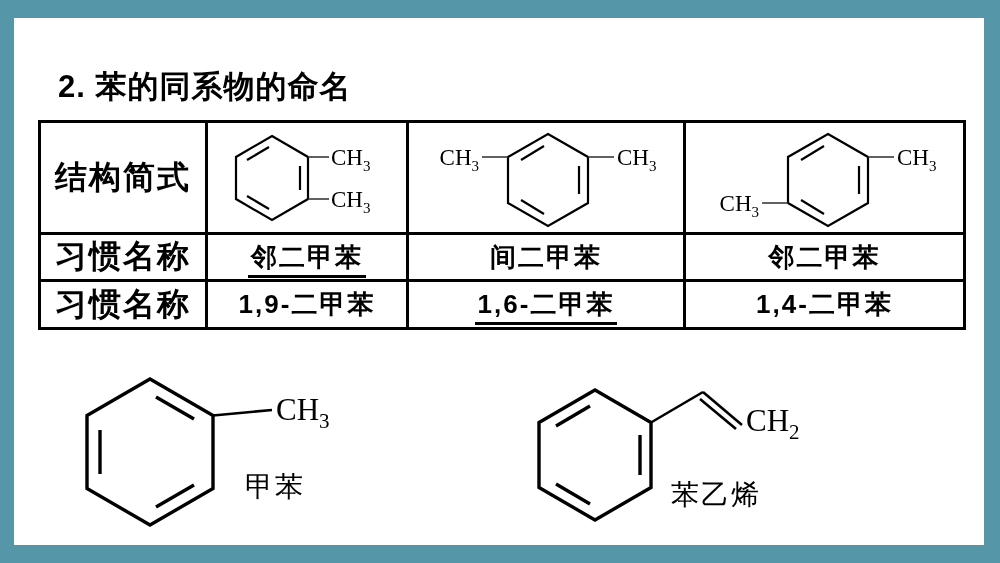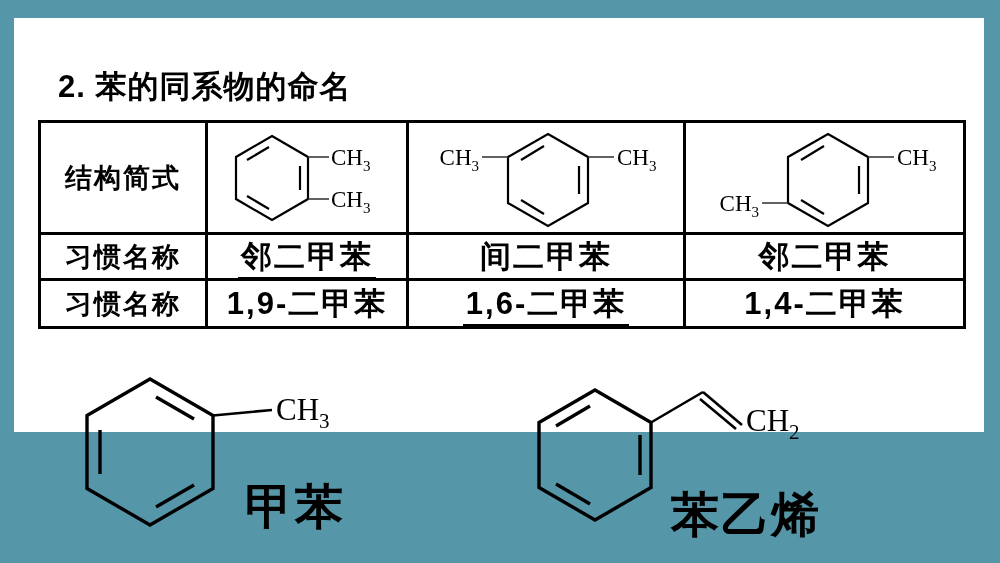--- a/index.html
+++ b/index.html
@@ -2,55 +2,54 @@
 <html><head>
 <meta charset="utf-8">
 <style>
   html,body { margin:0; padding:0; }
   .slide {
     position:relative; width:1000px; height:563px;
     background:#5596A8; overflow:hidden;
     font-family:"Liberation Sans", sans-serif; color:#000;
   }
   .content {
-    position:absolute; left:14px; top:18px; width:970px; height:414px;
+    position:absolute; left:14px; top:18px; width:970px; height:527px;
     background:#ffffff;
   }
   .title {
     position:absolute; left:44px; top:48px;
     font-size:31px; font-weight:bold; letter-spacing:1px;
     white-space:nowrap;
   }
   table.naming {
     position:absolute; left:24px; top:102px;
     border-collapse:collapse; table-layout:fixed;
   }
   table.naming td {
     border:3px solid #000; text-align:center; vertical-align:middle;
     padding:0; overflow:hidden;
   }
-  td.rowhead { font-size:27px; font-weight:bold; letter-spacing:2px; }
-  td.name    { font-size:31px; font-weight:bold; letter-spacing:2px; }
+  td.rowhead { font-size:32px; font-weight:bold; letter-spacing:2px; }
+  td.name    { font-size:26px; font-weight:bold; letter-spacing:2px; }
   .ul { border-bottom:3px solid #000; padding:0 3px 3px 3px; }
   svg { display:block; margin:0 auto; }
   .ring  { fill:none; stroke:#000; stroke-width:2.2; }
   .dbl   { stroke:#000; stroke-width:2.2; }
   .bond  { stroke:#3a3a3a; stroke-width:1.6; }
   .ring-lg { fill:none; stroke:#000; stroke-width:3.4; }
   .dbl-lg  { stroke:#000; stroke-width:3.4; }
   .bond-lg { stroke:#000; stroke-width:2.6; }
   .ftext { font-family:"Liberation Serif", serif; font-size:23px; fill:#000; }
   .ftext .sub { font-size:15px; }
   .ftext-lg { font-family:"Liberation Serif", serif; font-size:31px; fill:#000; }
   .ftext-lg .sub { font-size:21px; }
   .mol { position:absolute; }
   .mol-label {
-    position:absolute; font-size:48px; font-weight:bold; letter-spacing:2px;
+    position:absolute; font-size:28px; font-weight:normal; letter-spacing:2px;
     white-space:nowrap;
-    margin-top:7px;
   }
 </style>
 </head>
 <body>
 
 <div class="slide">
   <div class="content">
 
     <div class="title">2. 苯的同系物的命名</div>
 

